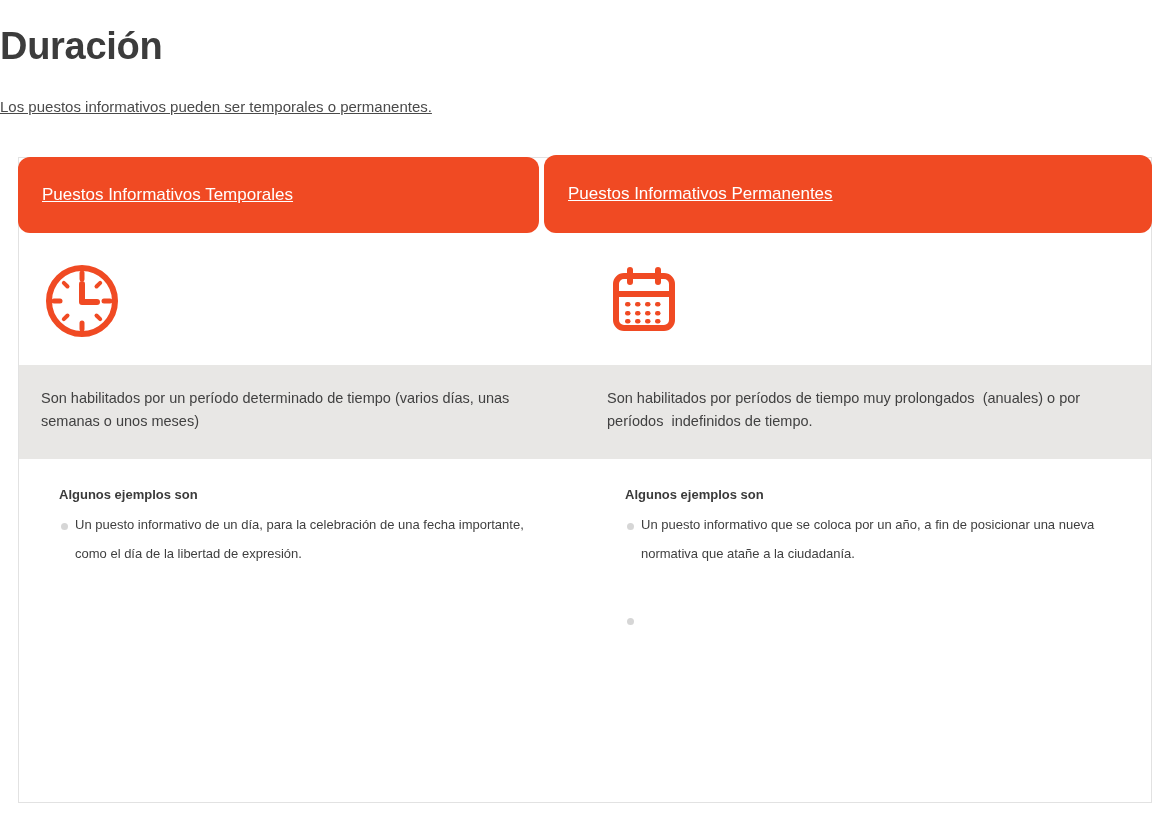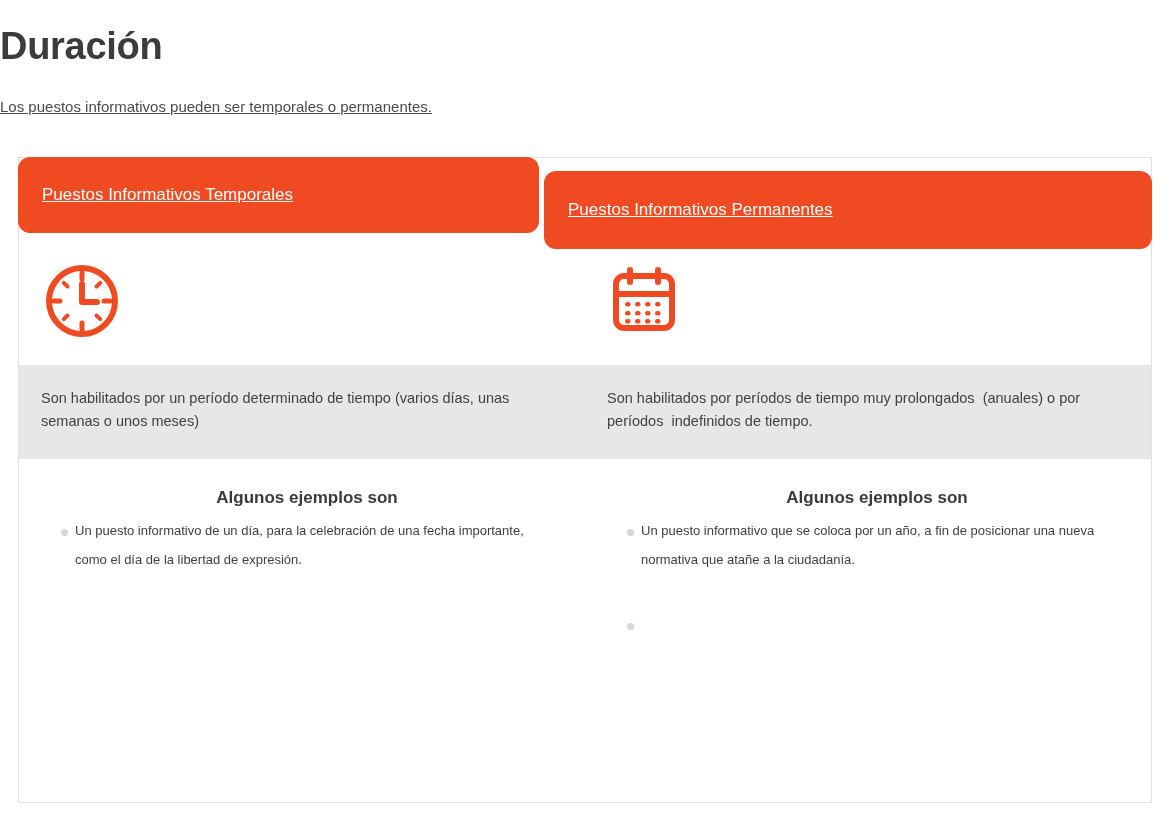--- a/index.html
+++ b/index.html
@@ -72,21 +72,21 @@
   }
   .tab-left {
     width: 521px;
     height: 76px;
     margin-top: 2px;
   }
   .tab-gap { width: 5px; }
   .tab-right {
     flex: 1;
     height: 78px;
-    margin-top: 16px;
+    margin-top: 0px;
   }
   .tab-label {
     font-size: 17px;
     font-weight: normal;
     line-height: 1.2;
   }
 
   
   .icon-row {
     position: absolute;
@@ -143,26 +143,25 @@
     display: flex;
     box-sizing: border-box;
   }
   .examples-cell {
     width: 50%;
     box-sizing: border-box;
     padding: 27px 30px 0 22px;
   }
   .examples-cell.right { padding-left: 22px; padding-right: 22px; }
   .examples-title {
-    font-size: 17px;
+    font-size: 13px;
     font-weight: bold;
     color: #3a3a3a;
     margin: 0 0 6px 18px;
     line-height: 1.4;
-    text-align: center;
   }
   .bullet-list {
     list-style: none;
     margin: 0;
     padding: 0;
   }
   .bullet-item {
     position: relative;
     padding-left: 34px;
     margin-bottom: 36px;

